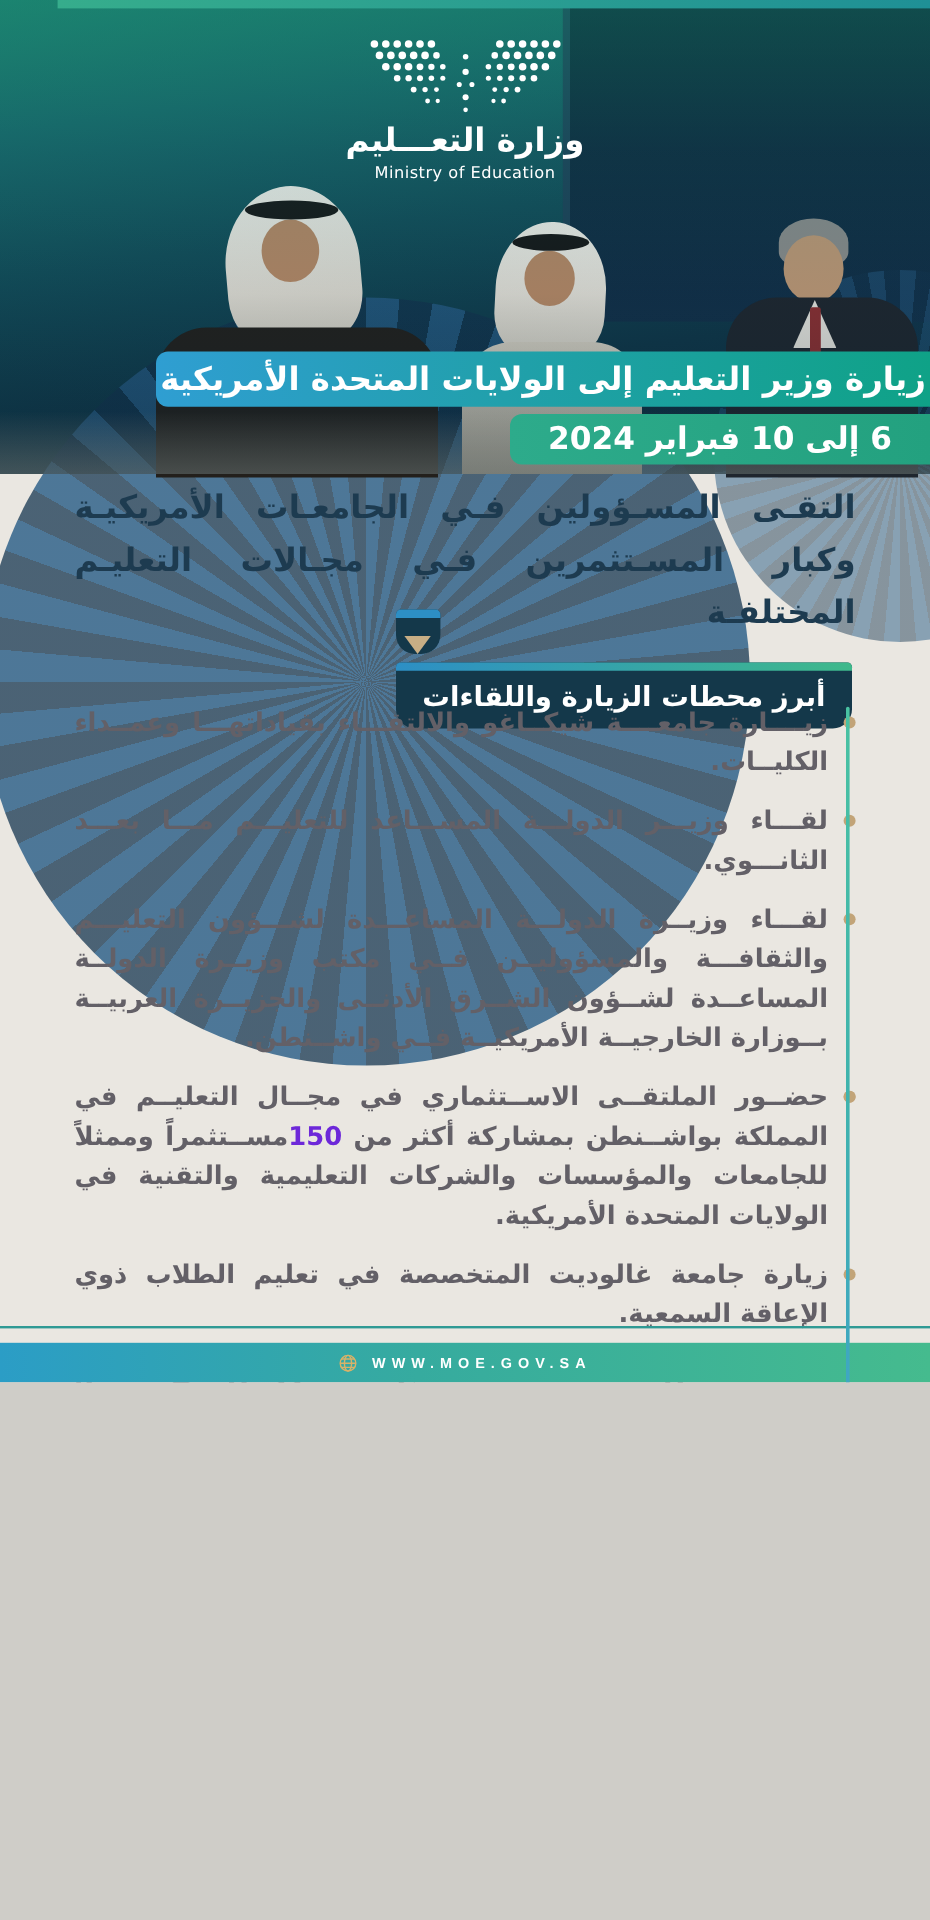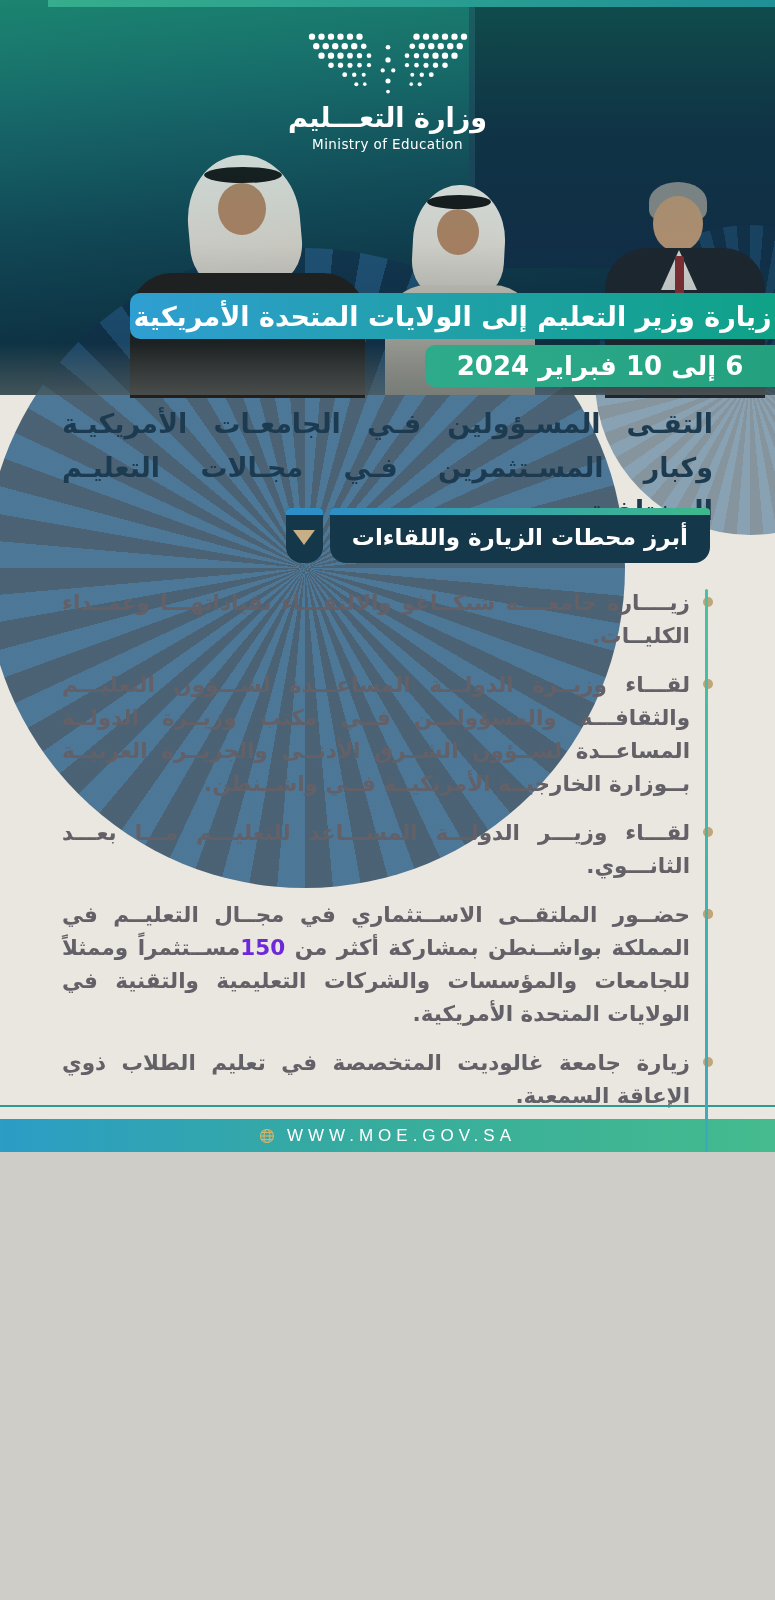--- a/index.html
+++ b/index.html
@@ -46,21 +46,21 @@
     direction:rtl;color:#fff;font-size:27px;font-weight:bold;}
   .date-bar{position:absolute;top:345px;left:425px;right:0;height:42px;
     background:linear-gradient(90deg,#2dab8b,#23a17f);
     border-radius:10px 0 0 10px;display:flex;align-items:center;justify-content:center;
     direction:rtl;color:#fff;font-size:26px;font-weight:bold;}
   
   .intro{position:absolute;top:402px;right:62px;left:62px;direction:rtl;
     color:#1d3b50;font-size:27px;font-weight:bold;line-height:1.62;
     text-align:justify;text-align-last:justify;}
   
-  .section-row{position:absolute;top:508px;right:65px;display:flex;gap:7px;}
+  .section-row{position:absolute;top:508px;right:65px;display:flex;gap:7px;flex-direction:column;}
   .sec-box{position:relative;background:#14384a;border-radius:4px 4px 16px 16px;padding-top:7px;}
   .sec-strip{position:absolute;top:0;left:0;right:0;height:7px;border-radius:4px 4px 0 0;}
   .sec-strip.grad{background:linear-gradient(90deg,#2d8fc5,#3eb98b);}
   .sec-strip.blue{background:#2d8fc5;}
   .sec-title{color:#fff;font-size:23px;font-weight:bold;direction:rtl;
     padding:9px 22px 13px;white-space:nowrap;}
   .tri-box{width:37px;}
   .tri{width:0;height:0;border-left:11px solid transparent;border-right:11px solid transparent;
     border-top:15px solid #c8ae85;margin:15px auto 0;}
   
@@ -89,21 +89,21 @@
   .fig-body{position:absolute;border-radius:18px 18px 0 0;background:#2b323d;}
   .chair{position:absolute;background:#d9d2c2;border-radius:14px;}
   .cup{position:absolute;width:10px;height:22px;background:rgba(238,237,231,.78);border-radius:3px;}
   .fade-top{position:absolute;top:0;left:0;right:0;height:78px;
     background:linear-gradient(180deg,#eae7e1 12%,rgba(234,231,225,0));}
   
   .footer-line{position:absolute;left:0;right:0;bottom:45px;height:2px;background:#2f9a94;}
   .footer-bar{position:absolute;left:0;right:0;bottom:0;height:33px;
     background:linear-gradient(90deg,#2b9dc6 0%,#36ab9f 45%,#45bb8e 100%);
     display:flex;align-items:center;justify-content:center;gap:12px;}
-  .footer-url{color:#fff;font-size:17px;font-weight:normal;letter-spacing:5px;
+  .footer-url{color:#fff;font-size:12px;font-weight:bold;letter-spacing:5px;
     font-family:"Liberation Sans",sans-serif;}
 </style>
 </head>
 <body>
 
 <div class="poster">
 
   <div class="hero">
     <div class="screen-panel"></div>
     <div class="sunburst left"></div>
@@ -217,22 +217,22 @@
       <div class="tri"></div>
     </div>
     <div class="sec-box">
       <div class="sec-strip grad"></div>
       <div class="sec-title">أبرز محطات الزيارة واللقاءات</div>
     </div>
   </div>
 
   <ul class="highlights">
     <li><span class="dot"></span><span>زيــــارة جامعــــة شيكــاغو والالتقـــاء بقياداتهـــا وعمــداء الكليــات.</span></li>
+    <li><span class="dot"></span><span>لقـــاء وزيـــر الدولـــة المســـاعد للتعليـــم مـــا بعـــد الثانـــوي.</span></li>
     <li><span class="dot"></span><span>لقـــاء وزيــرة الدولـــة المساعـــدة لشـــؤون التعليـــم والثقافـــة والمسؤوليــن فــي مكتب وزيــرة الدولــة المساعــدة لشــؤون الشــرق الأدنــى والجزيــرة العربيــة بــوزارة الخارجيــة الأمريكيــة فــي واشــنطن.</span></li>
-    <li><span class="dot"></span><span>لقـــاء وزيـــر الدولـــة المســـاعد للتعليـــم مـــا بعـــد الثانـــوي.</span></li>
     <li><span class="dot"></span></li>
     <li><span class="dot"></span><span>حضــور الملتقــى الاســتثماري في مجــال التعليــم في المملكة بواشــنطن بمشاركة أكثر من </span><span class="num-highlight">150</span><span>مســتثمراً وممثلاً للجامعات والمؤسسات والشركات التعليمية والتقنية في الولايات المتحدة الأمريكية.</span></li>
     <li><span class="dot"></span><span>زيارة جامعة غالوديت المتخصصة في تعليم الطلاب ذوي الإعاقة السمعية.</span></li>
     <li><span class="dot"></span><span>عقد عدد من اللقاءات الثنائية مع المســؤولين في مجلس سياسات الشرق الأوسط وشركة خدمات الاختبارات التعليمية.</span></li>
     <li><span class="dot"></span><span>اجتمــاع وفد وزارة التعليم في مدينة نيويورك بمســؤولي كبريات شــركات التمويل وشركات تقنيات التعليم والمستثمرين.</span></li>
   </ul>
   <div class="v-line"></div>
 
   <div class="photo-bottom">
     <div class="rail"></div>

